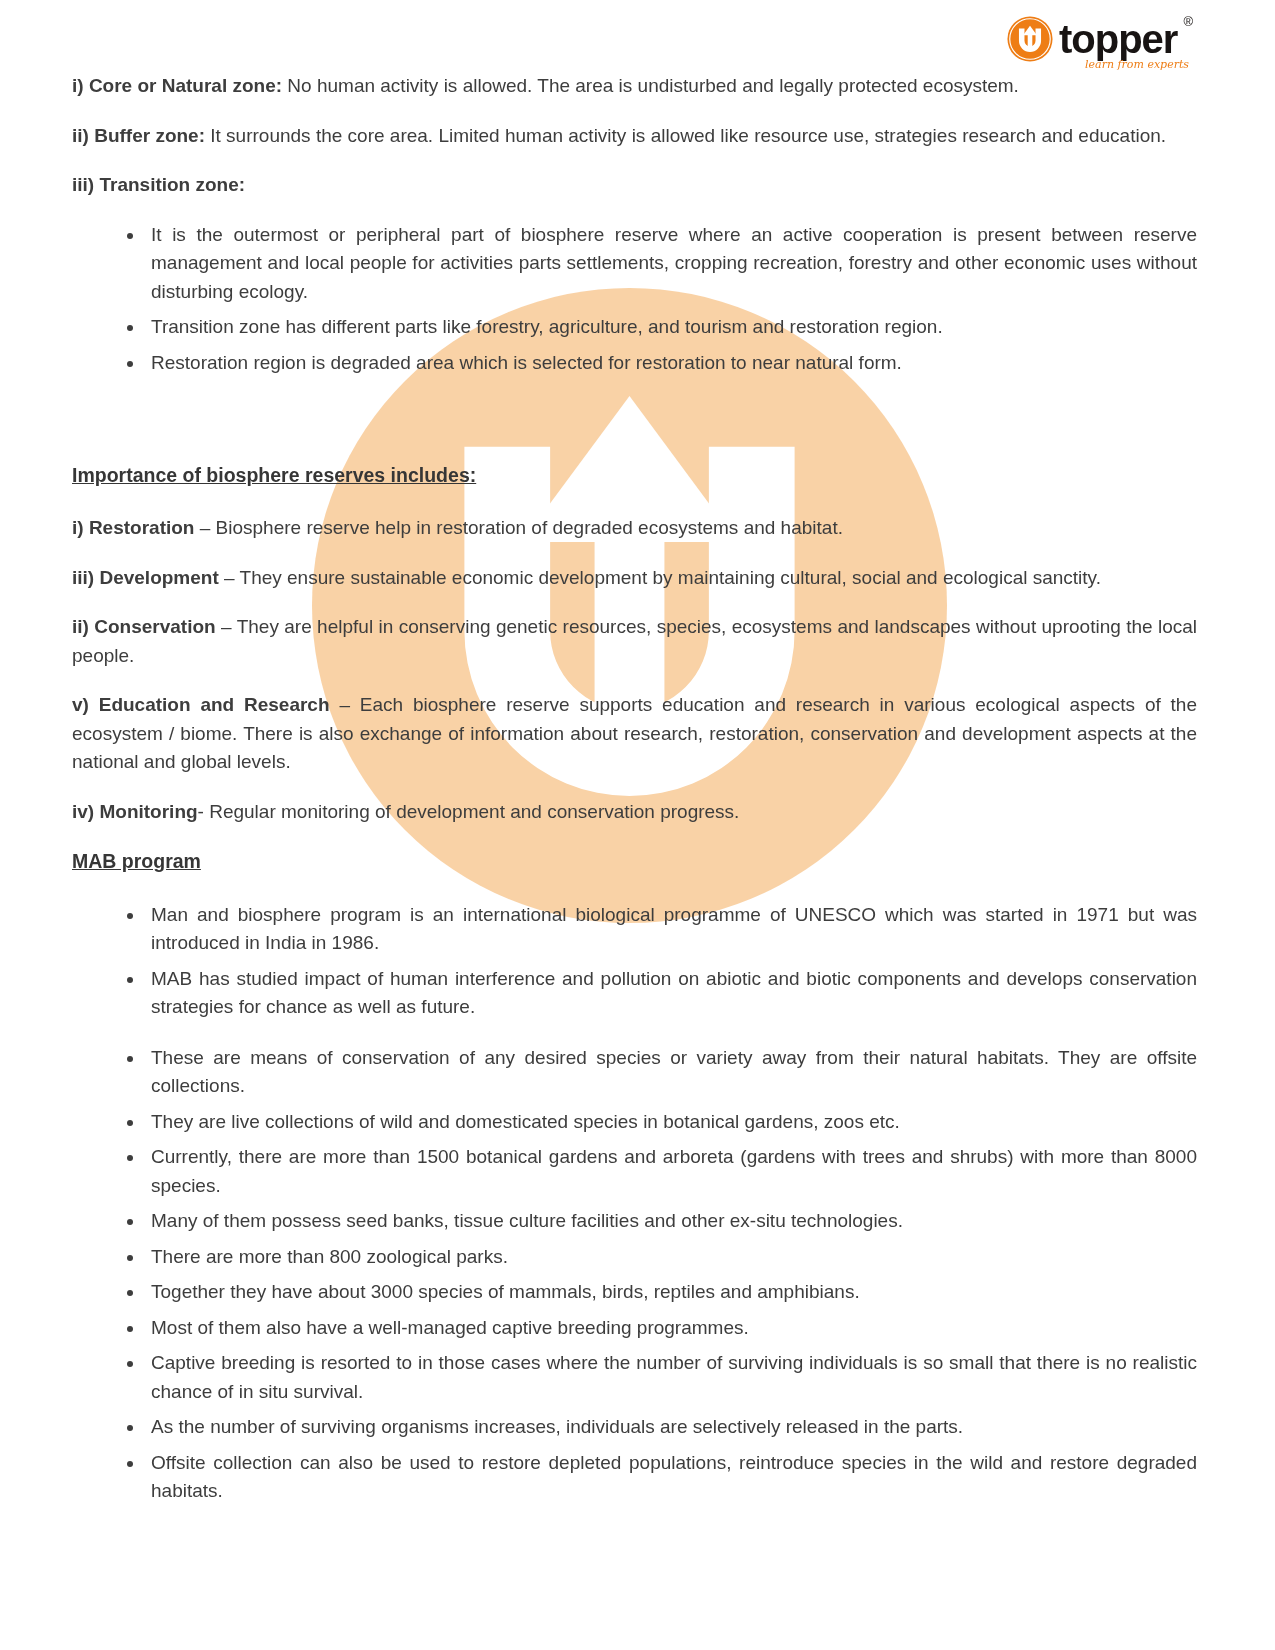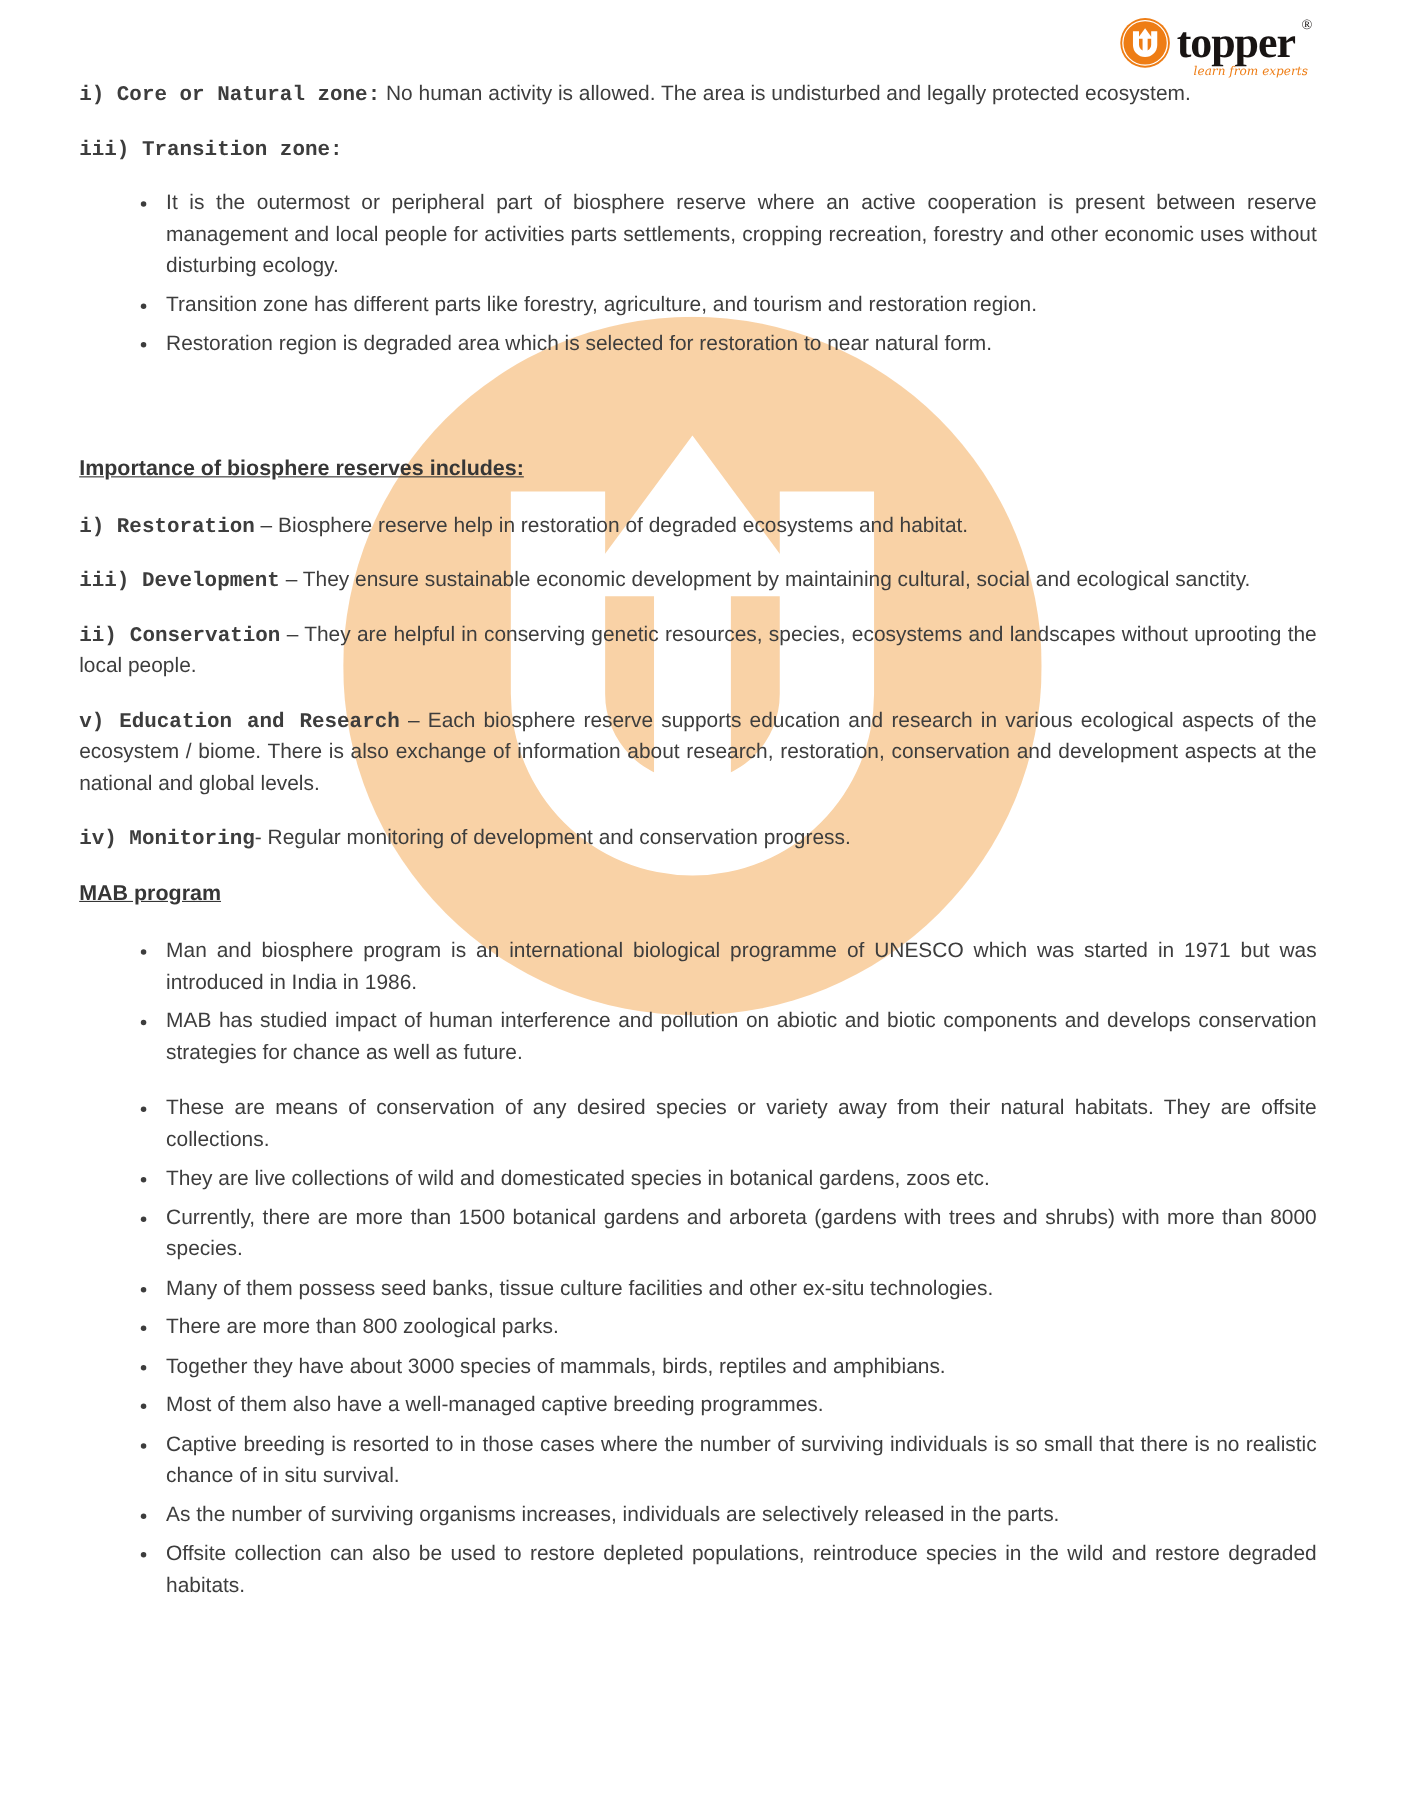--- a/index.html
+++ b/index.html
@@ -19,21 +19,20 @@
     top: 16px;
     right: 82px;
     text-align: right;
     z-index: 2;
   }
   .brand-row {
     display: flex;
     align-items: center;
     gap: 6px;
     justify-content: flex-end;
-    font-family: Liberation Serif, serif;
   }
   .brand-icon { width: 46px; height: 46px; display: block; }
   .brand-name {
     font-size: 40px;
     font-weight: bold;
     color: #181413;
     letter-spacing: -1px;
     line-height: 1;
   }
   .brand-reg {
@@ -65,21 +64,21 @@
     position: relative;
     z-index: 1;
     padding: 72px 78px 60px 72px;
     font-size: 19px;
     line-height: 1.5;
   }
   .para {
     margin: 0 0 21px 0;
     text-align: justify;
   }
-  .b { font-weight: bold; font-family: Liberation Mono, monospace; }
+  .b { font-weight: bold; }
   .hd {
     font-size: 19.5px;
     font-weight: bold;
     text-decoration: underline;
     margin: 0 0 24px 0;
     color: #363636;
   }
   .gap-large { margin-top: 84px; text-decoration: underline; }
   ul.bullets {
     margin: 0 0 22px 0;
@@ -118,20 +117,23 @@
     </div>
     <div class="brand-tagline">learn from experts</div>
   </header>
 
   <main class="content">
 
     <p class="para">
       <span class="b">i) Core or Natural zone:</span><span> No human activity is allowed. The area is undisturbed and legally protected ecosystem.</span>
     </p>
 
+    <p class="para">
+      <span class="b">ii) Buffer zone:</span><span> It surrounds the core area. Limited human activity is allowed like resource use, strategies research and education.</span>
+    </p>
 
     <p class="para">
       <span class="b">iii) Transition zone:</span>
     </p>
 
     <ul class="bullets">
       <li>It is the outermost or peripheral part of biosphere reserve where an active cooperation is present between reserve management and local people for activities parts settlements, cropping recreation, forestry and other economic uses without disturbing ecology.</li>
       <li>Transition zone has different parts like forestry, agriculture, and tourism and restoration region.</li>
       <li>Restoration region is degraded area which is selected for restoration to near natural form.</li>
     </ul>

